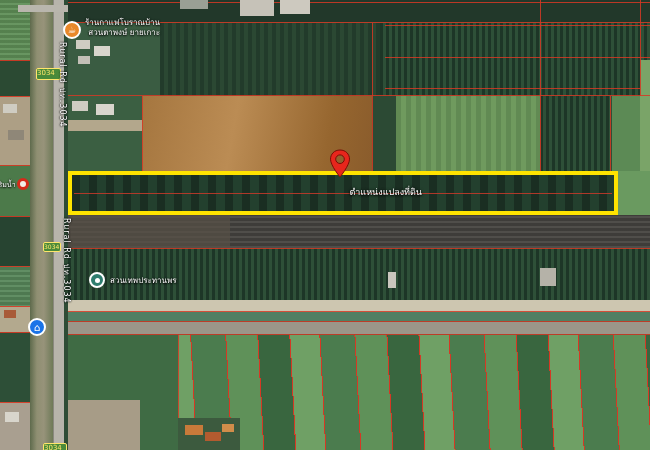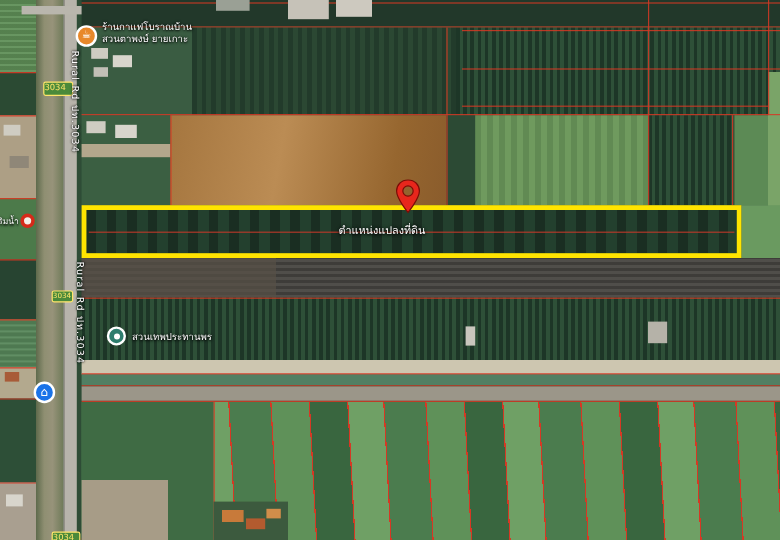--- a/index.html
+++ b/index.html
@@ -9,27 +9,27 @@
   .rl{background:#d63824;opacity:.85;}
   .bld{background:#cfccc2;}
   .rows-v{background:repeating-linear-gradient(90deg,#1d3627 0 3px,#2e5038 3px 6px);}
   .rows-v2{background:repeating-linear-gradient(90deg,#223b2b 0 4px,#2b4833 4px 8px);}
   .rows-h{background:repeating-linear-gradient(0deg,rgba(255,255,255,.06) 0 2px,rgba(0,0,0,.10) 2px 5px);}
   .badge{position:absolute;background:#4a8a3a;border:1px solid #ffe66a;color:#ffe66a;
          font-size:7px;line-height:9px;border-radius:2px;}
   .vtext{position:absolute;writing-mode:vertical-rl;text-orientation:mixed;color:#fff;
          font-size:8px;letter-spacing:1px;text-shadow:0 0 2px #000,0 0 2px #000;white-space:nowrap;}
   .poi-label{position:absolute;color:#fff;font-size:8px;line-height:10px;
-             text-shadow:0 1px 2px #000,0 0 2px #000;white-space:nowrap;}
+             text-shadow:0 1px 2px #000,0 0 2px #000;white-space:nowrap;text-align:right;}
   .marker{position:absolute;border-radius:50%;box-sizing:border-box;display:flex;
           align-items:center;justify-content:center;}
   .highlight{position:absolute;left:68px;top:171px;width:542px;height:36px;
              border:4px solid #ffe400;background:repeating-linear-gradient(90deg,#1a2e22 0 8px,#23402e 8px 17px);}
   .plot-line{position:absolute;left:2px;right:2px;top:18px;height:1px;background:#c03a2a;opacity:.9;}
-  .plot-text{position:absolute;left:210px;top:10px;width:140px;text-align:left;color:#fff;
+  .plot-text{position:absolute;left:210px;top:10px;width:140px;text-align:right;color:#fff;
              font-size:9px;text-shadow:0 1px 2px #000,0 0 3px #000;}
   .pin{position:absolute;left:328px;top:149px;}
 </style>
 </head>
 <body>
 
 <div class="map">
 
   <div class="f rows-h" style="left:0;top:0;width:30px;height:60px;background-color:#5f8f57;"></div>
   <div class="f" style="left:0;top:60px;width:30px;height:36px;background:#2b4a33;border-top:1px solid rgba(214,56,36,.9);"></div>

